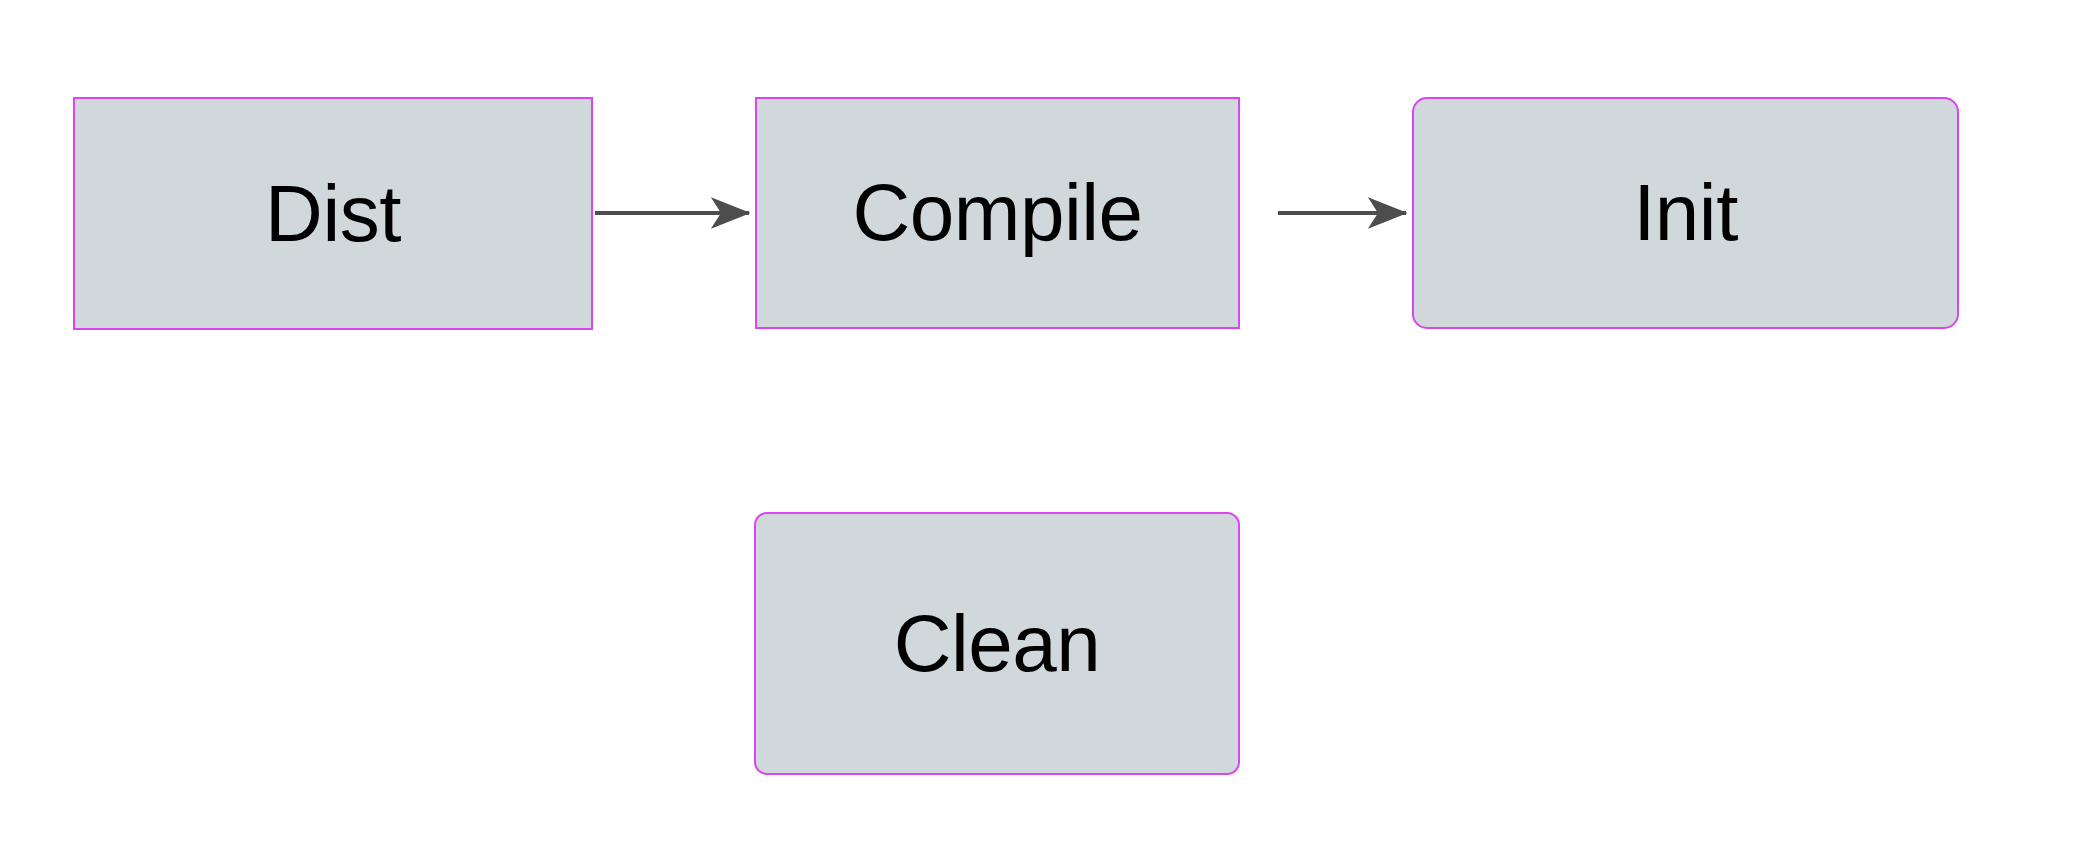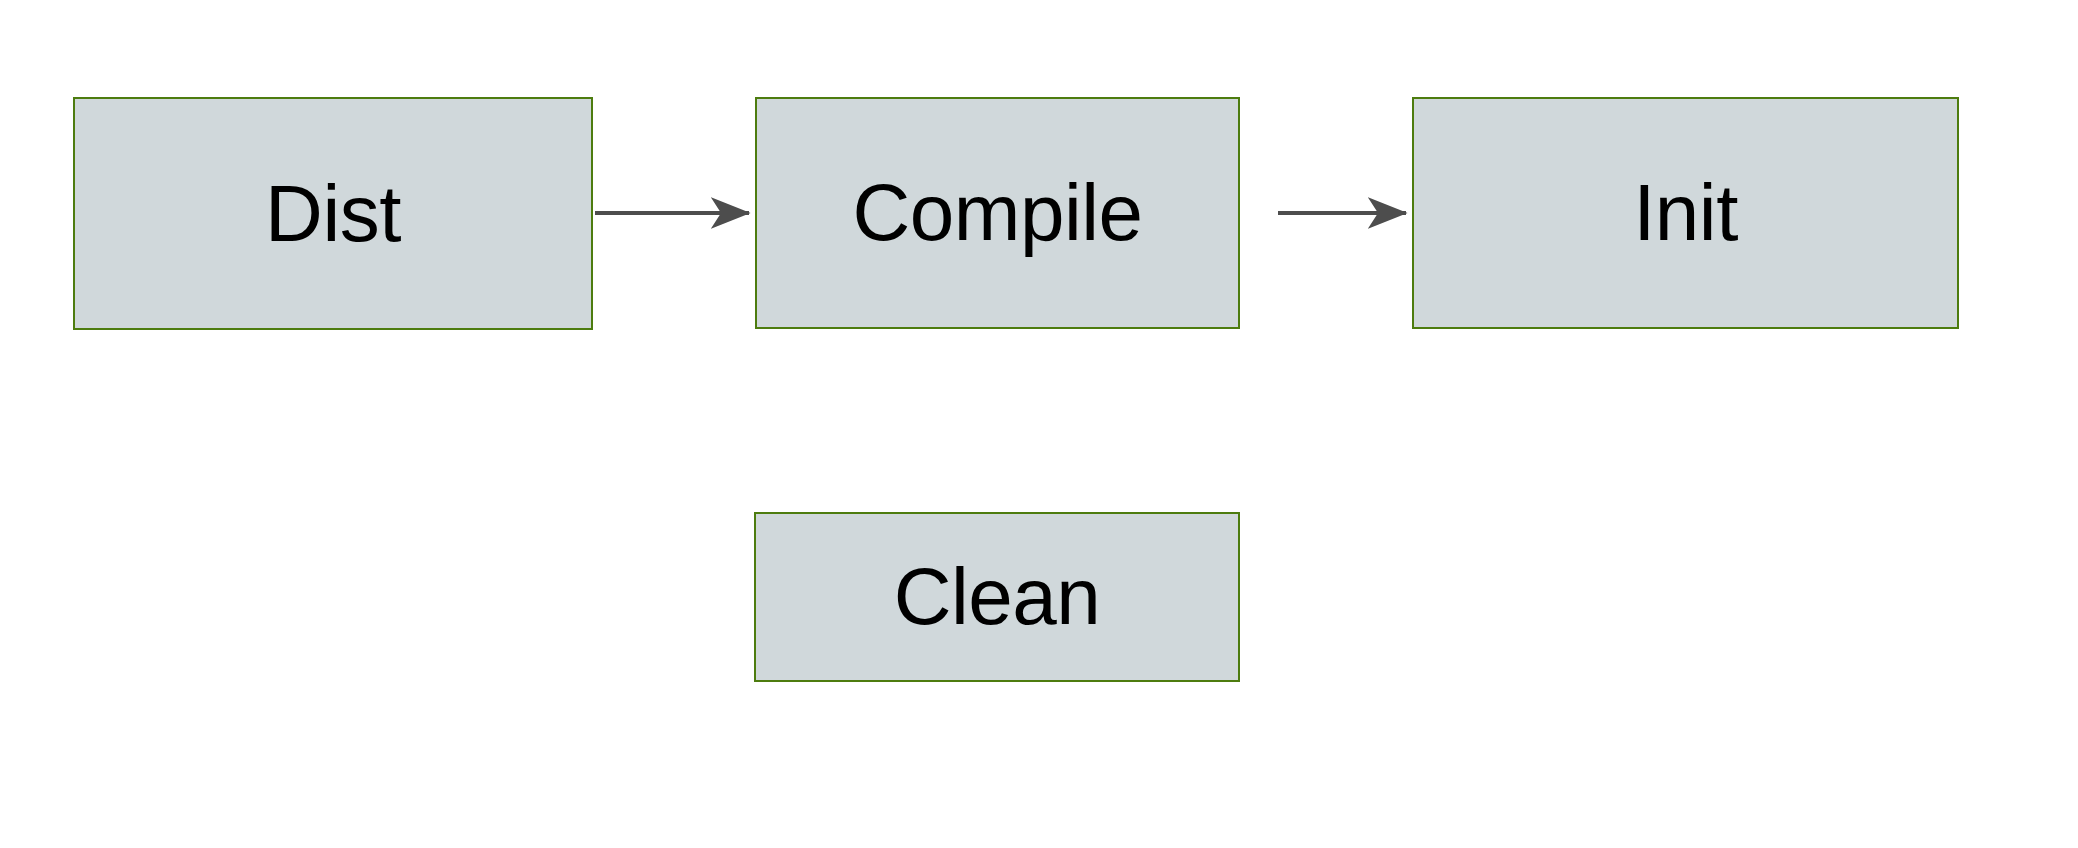--- a/index.html
+++ b/index.html
@@ -14,21 +14,21 @@
     position: relative;
     width: 2078px;
     height: 848px;
     background: #ffffff;
     overflow: hidden;
   }
   .node {
     position: absolute;
     box-sizing: border-box;
     background: #D0D8DB;
-    border: 2px solid #4d7c0f;
+    border: 2px solid #d946ef;
     display: flex;
     align-items: center;
     justify-content: center;
   }
   .node-label {
     font-family: "Liberation Sans", sans-serif;
     font-size: 80px;
     font-weight: 400;
     color: #000000;
     line-height: 1;
@@ -67,21 +67,21 @@
   </svg>
 
   <div class="node" style="left:73px; top:97px; width:520px; height:233px;">
     <span class="node-label">Dist</span>
   </div>
 
   <div class="node" style="left:755px; top:97px; width:485px; height:232px;text-align:right;">
     <span class="node-label">Compile</span>
   </div>
 
-  <div class="node" style="left:1412px; top:97px; width:547px; height:232px;">
+  <div class="node" style="left:1412px; top:97px; width:547px; height:232px;border-radius:15px;">
     <span class="node-label">Init</span>
   </div>
 
-  <div class="node" style="left:754px; top:512px; width:486px; height:170px;">
+  <div class="node" style="left:754px; top:512px; width:486px; height:263px;border-radius:13px;">
     <span class="node-label">Clean</span>
   </div>
 
 </div>
 
 </body></html>

